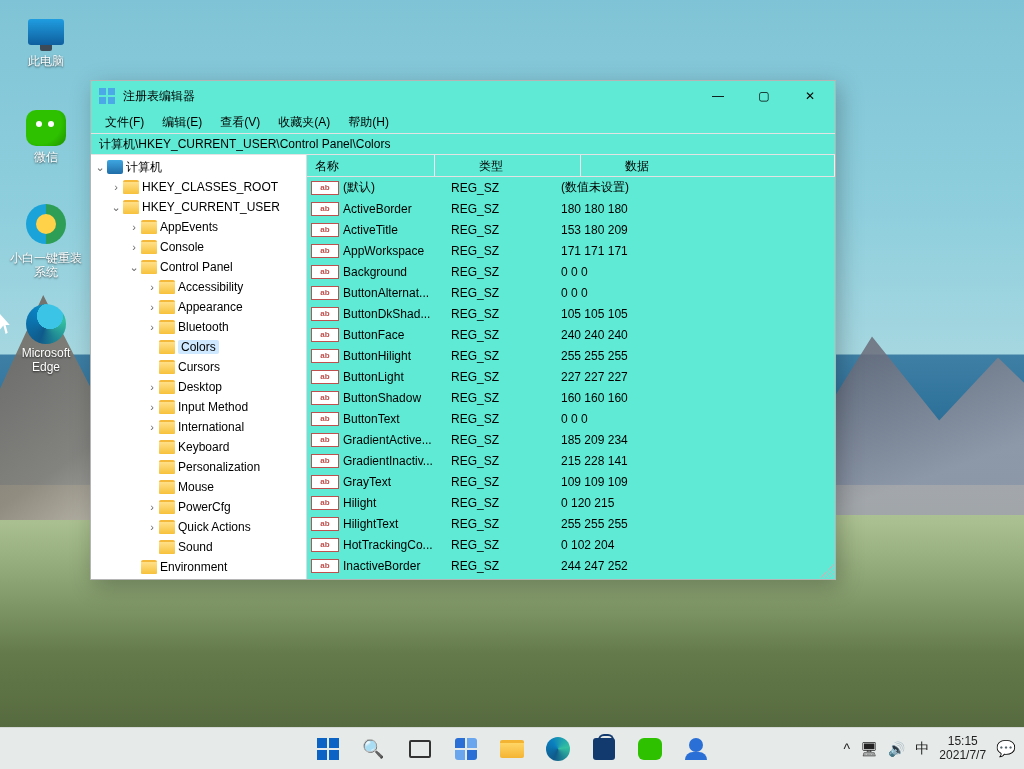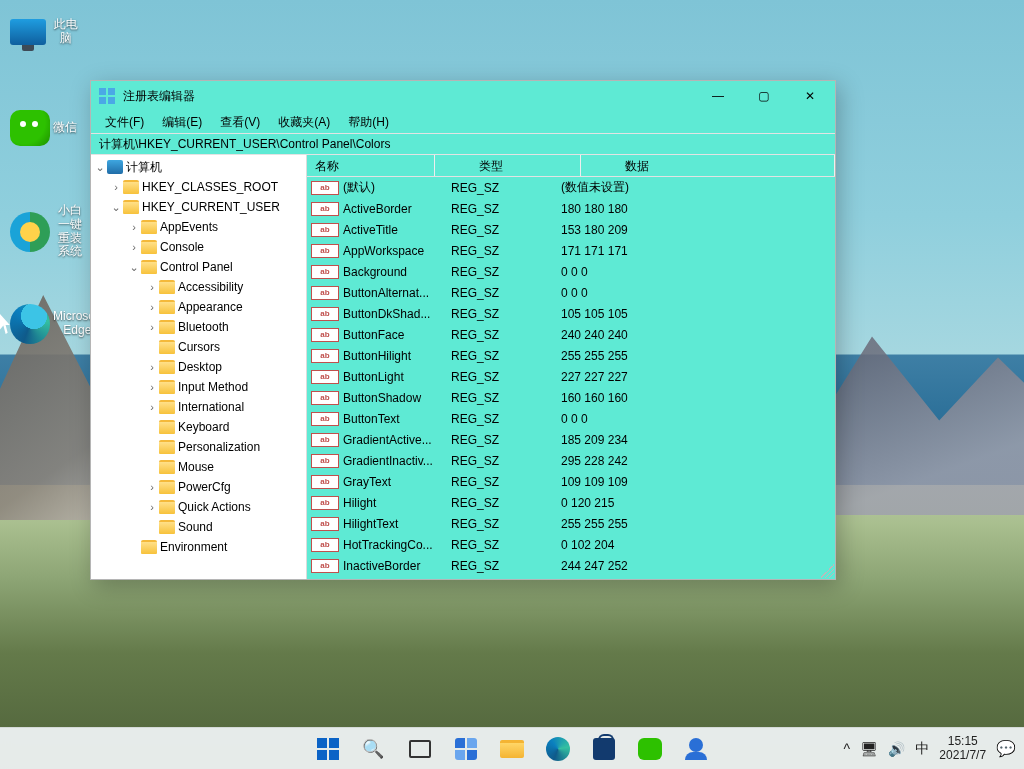--- a/index.html
+++ b/index.html
@@ -24,21 +24,21 @@
   }
   .wallpaper::after {
     content:""; position:absolute; right:-100px; top:305px; width:420px; height:210px;
     background: linear-gradient(160deg,#6b6c7a 30%,#9fa1ad 70%);
     clip-path: polygon(0% 100%, 12% 35%, 26% 60%, 40% 15%, 56% 55%, 70% 25%, 88% 60%, 100% 100%);
     opacity:.85;
   }
 
   
   .desktop-icon {
-    position: absolute; width: 76px; display:flex; align-items:center;
+    position: absolute; width: 76px; display:flex; flex-direction:column; align-items:center;
     color:#fff; font-size:12px; text-align:center; padding:4px 2px; gap:3px;
   }
   .desktop-icon .glyph { width:40px; height:40px; display:flex; align-items:center; justify-content:center; }
   .desktop-icon span.label { text-shadow: 0 1px 2px rgba(0,0,0,.7); line-height:1.15; }
   .monitor-icon { background:linear-gradient(#1f9de0,#0f5f9e); width:36px; height:26px; border-radius:3px; position:relative; }
   .monitor-icon::after{content:"";position:absolute;left:12px;top:26px;width:12px;height:6px;background:#3e4a56;border-radius:0 0 2px 2px;}
   .wechat-icon { width:40px; height:36px; background:radial-gradient(circle at 35% 35%, #2dc100 60%, #1e8e00 100%); border-radius:10px; position:relative;}
   .wechat-icon::before,.wechat-icon::after{content:"";position:absolute;background:#fff;border-radius:50%;width:6px;height:6px;top:11px;}
   .wechat-icon::before{left:10px;} .wechat-icon::after{left:22px;}
   .reinstall-icon { width:40px; height:40px; border-radius:50%; background:conic-gradient(#2e9e57 0 180deg,#1aa3d8 180deg 360deg); position:relative;}
@@ -232,20 +232,25 @@
       <div class="node" style="padding-left:54px">
         <span class="expander">›</span>
         <span class="ico folder"></span>
         <span class="label">Appearance</span>
       </div>
       <div class="node" style="padding-left:54px">
         <span class="expander">›</span>
         <span class="ico folder"></span>
         <span class="label">Bluetooth</span>
       </div>
+      <div class="node selected" style="padding-left:54px">
+        <span class="expander">&nbsp;</span>
+        <span class="ico folder"></span>
+        <span class="label">Colors</span>
+      </div>
       <div class="node" style="padding-left:54px">
         <span class="expander">&nbsp;</span>
         <span class="ico folder"></span>
         <span class="label">Cursors</span>
       </div>
       <div class="node" style="padding-left:54px">
         <span class="expander">›</span>
         <span class="ico folder"></span>
         <span class="label">Desktop</span>
       </div>
@@ -378,21 +383,21 @@
           <div class="row">
             <span class="valico">ab</span>
             <span class="c-name">GradientActive...</span>
             <span class="c-type">REG_SZ</span>
             <span class="c-data">185 209 234</span>
           </div>
           <div class="row">
             <span class="valico">ab</span>
             <span class="c-name">GradientInactiv...</span>
             <span class="c-type">REG_SZ</span>
-            <span class="c-data">295 228 242</span>
+            <span class="c-data">215 228 141</span>
           </div>
           <div class="row">
             <span class="valico">ab</span>
             <span class="c-name">GrayText</span>
             <span class="c-type">REG_SZ</span>
             <span class="c-data">109 109 109</span>
           </div>
           <div class="row">
             <span class="valico">ab</span>
             <span class="c-name">Hilight</span>

